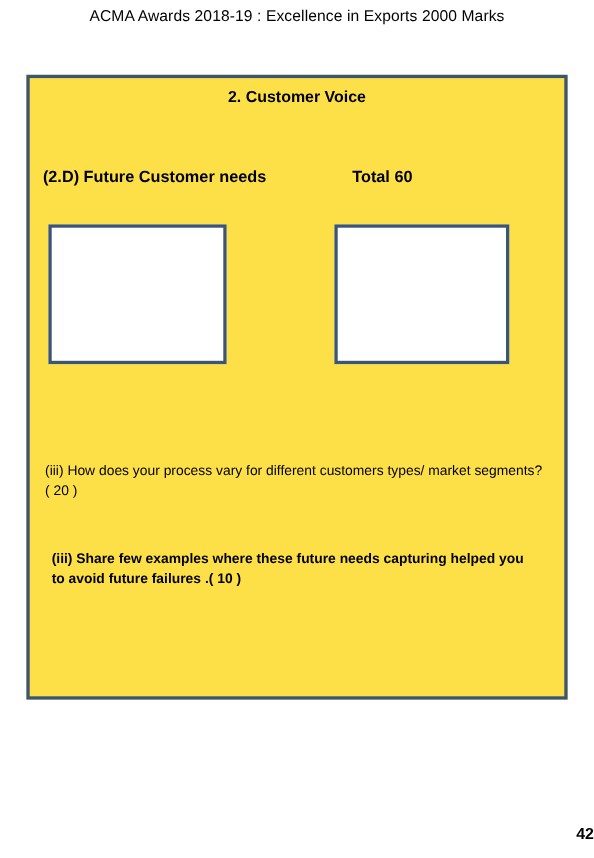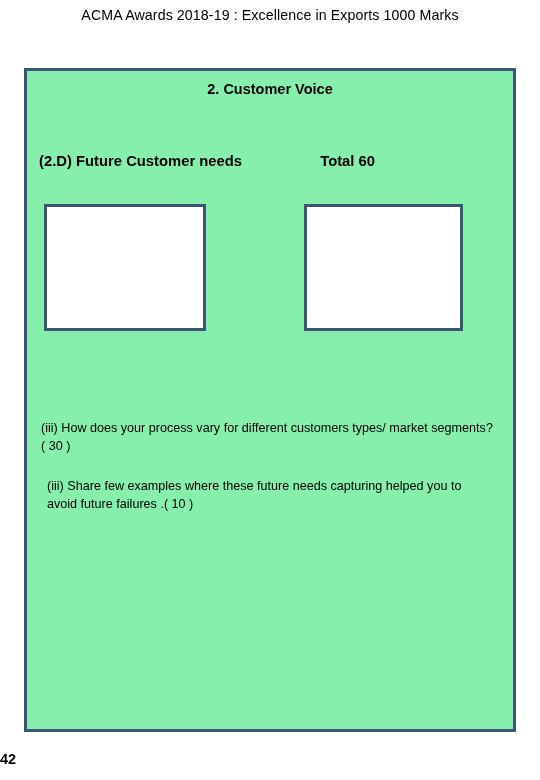--- a/index.html
+++ b/index.html
@@ -31,24 +31,24 @@
     white-space: nowrap;
     color: #000000;
   }
 
   
   .frame {
     position: absolute;
     left: 24px;
     top: 68px;
     width: 492px;
-    height: 664px;
+    height: 568px;
     box-sizing: border-box;
     border: 3px solid #3b5575;
-    background: #86efac;
+    background: #fde047;
   }
 
   .section-heading {
     position: absolute;
     left: 0;
     top: 10px;
     width: 486px;
     text-align: center;
     font-size: 14.5px;
     font-weight: bold;
@@ -78,21 +78,21 @@
   .q-text {
     position: absolute;
     font-size: 12.6px;
     font-weight: normal;
     line-height: 1.42;
     color: #000000;
   }
   .q1 { left: 21px;  top: 78px;  width: 420px; }
   .q2 { left: 18px;  top: 280px; width: 460px; white-space: nowrap; }
   .q3 { left: 14px;  top: 349px; width: 452px; }
-  .q4 { left: 20px;  top: 407px; width: 432px; }
+  .q4 { left: 20px;  top: 429px; width: 432px; font-weight: bold; }
 
   
   .answer-box {
     position: absolute;
     box-sizing: border-box;
     border: 3px solid #3b5575;
     background: #ffffff;
   }
   .answer-box-left {
     left: 17px;
@@ -106,45 +106,45 @@
     width: 159px;
     height: 127px;
   }
 
   
   .page-number {
     position: absolute;
     left: 0;
     top: 751px;
     width: 540px;
-    text-align: left;
+    text-align: right;
     font-size: 14.5px;
     font-weight: bold;
     color: #000000;
   }
 </style>
 </head>
 <body>
 
-<div class="slide-title">ACMA  Awards  2018-19 : Excellence in Exports 1000 Marks</div>
+<div class="slide-title">ACMA  Awards  2018-19 : Excellence in Exports 2000 Marks</div>
 
 <div class="frame">
 
   <div class="section-heading">2. Customer Voice</div>
 
   <div class="sub-heading">
     <span class="sh-label">(2.D)  Future  Customer  needs</span>
     <span class="sh-total">Total  60</span>
   </div>
 
 
   <div class="answer-box answer-box-left"></div>
 
   <div class="answer-box answer-box-right"></div>
 
 
-  <div class="q-text q3">(iii) How does your process vary for different customers types/ market segments? ( 30 )</div>
+  <div class="q-text q3">(iii) How does your process vary for different customers types/ market segments? ( 20 )</div>
 
   <div class="q-text q4">(iii)  Share  few  examples  where  these  future  needs  capturing  helped  you  to avoid  future  failures .( 10 )</div>
 
 </div>
 
 <div class="page-number">42</div>
 
 </body></html>

